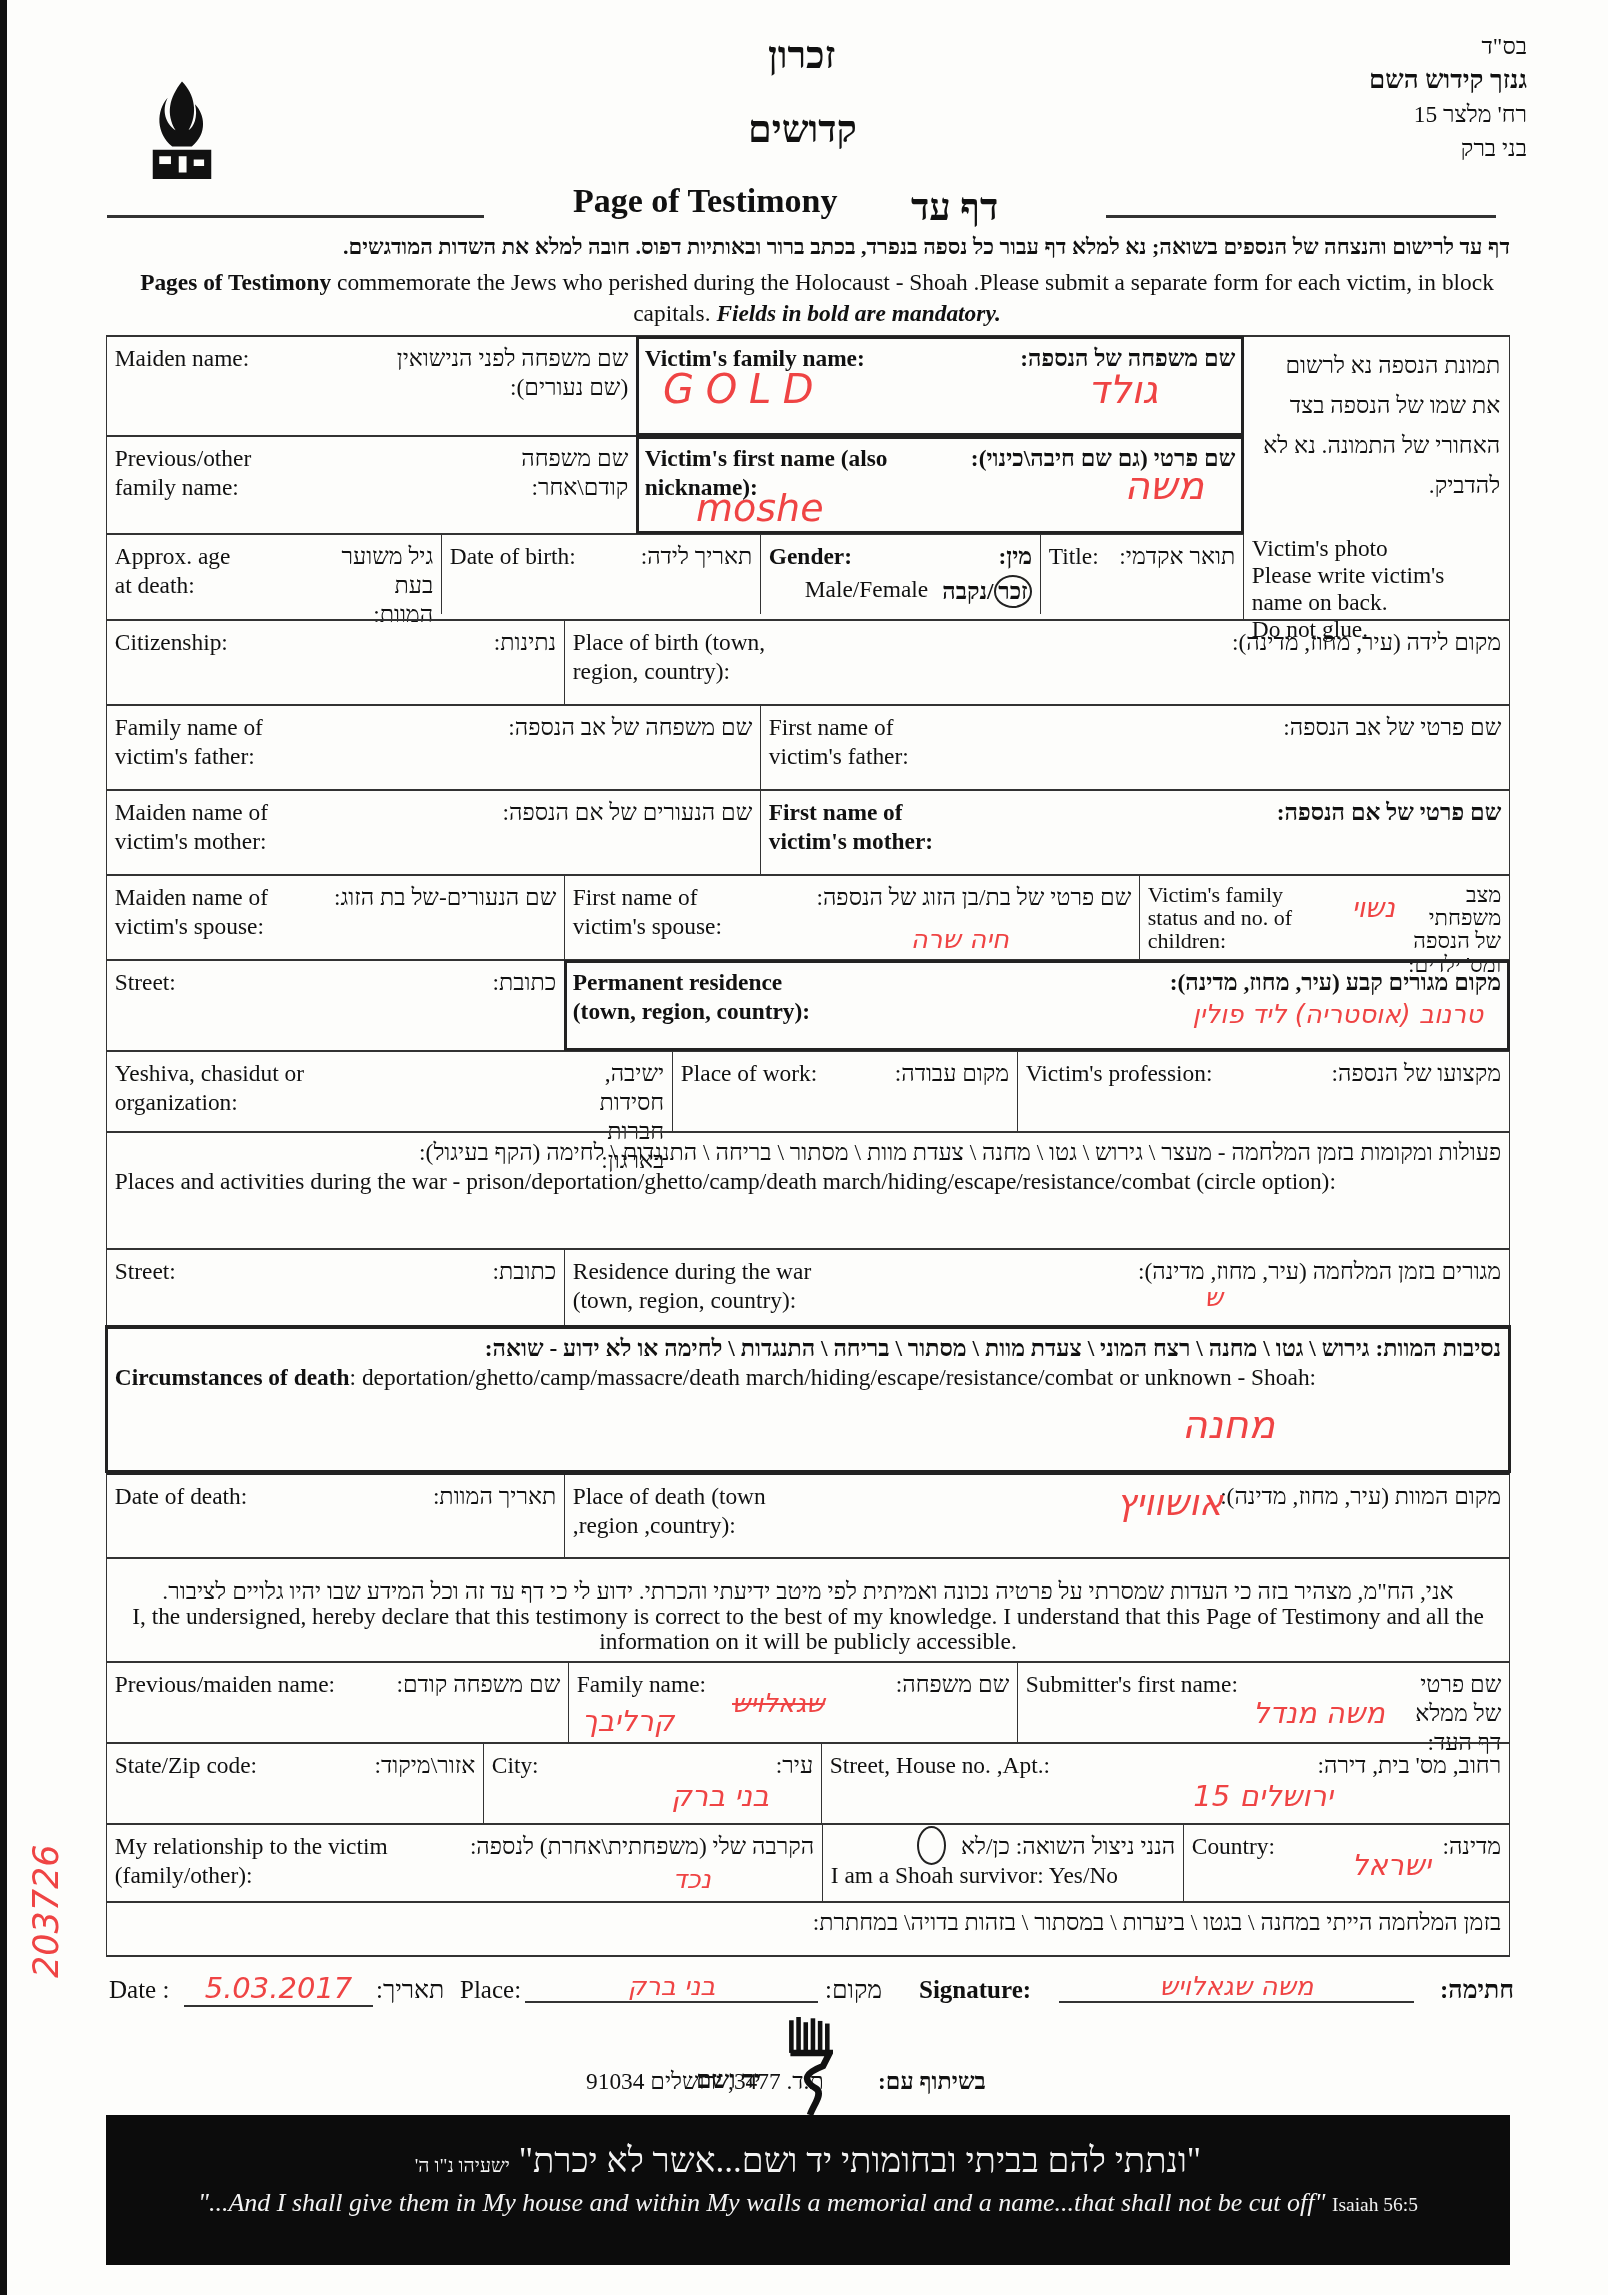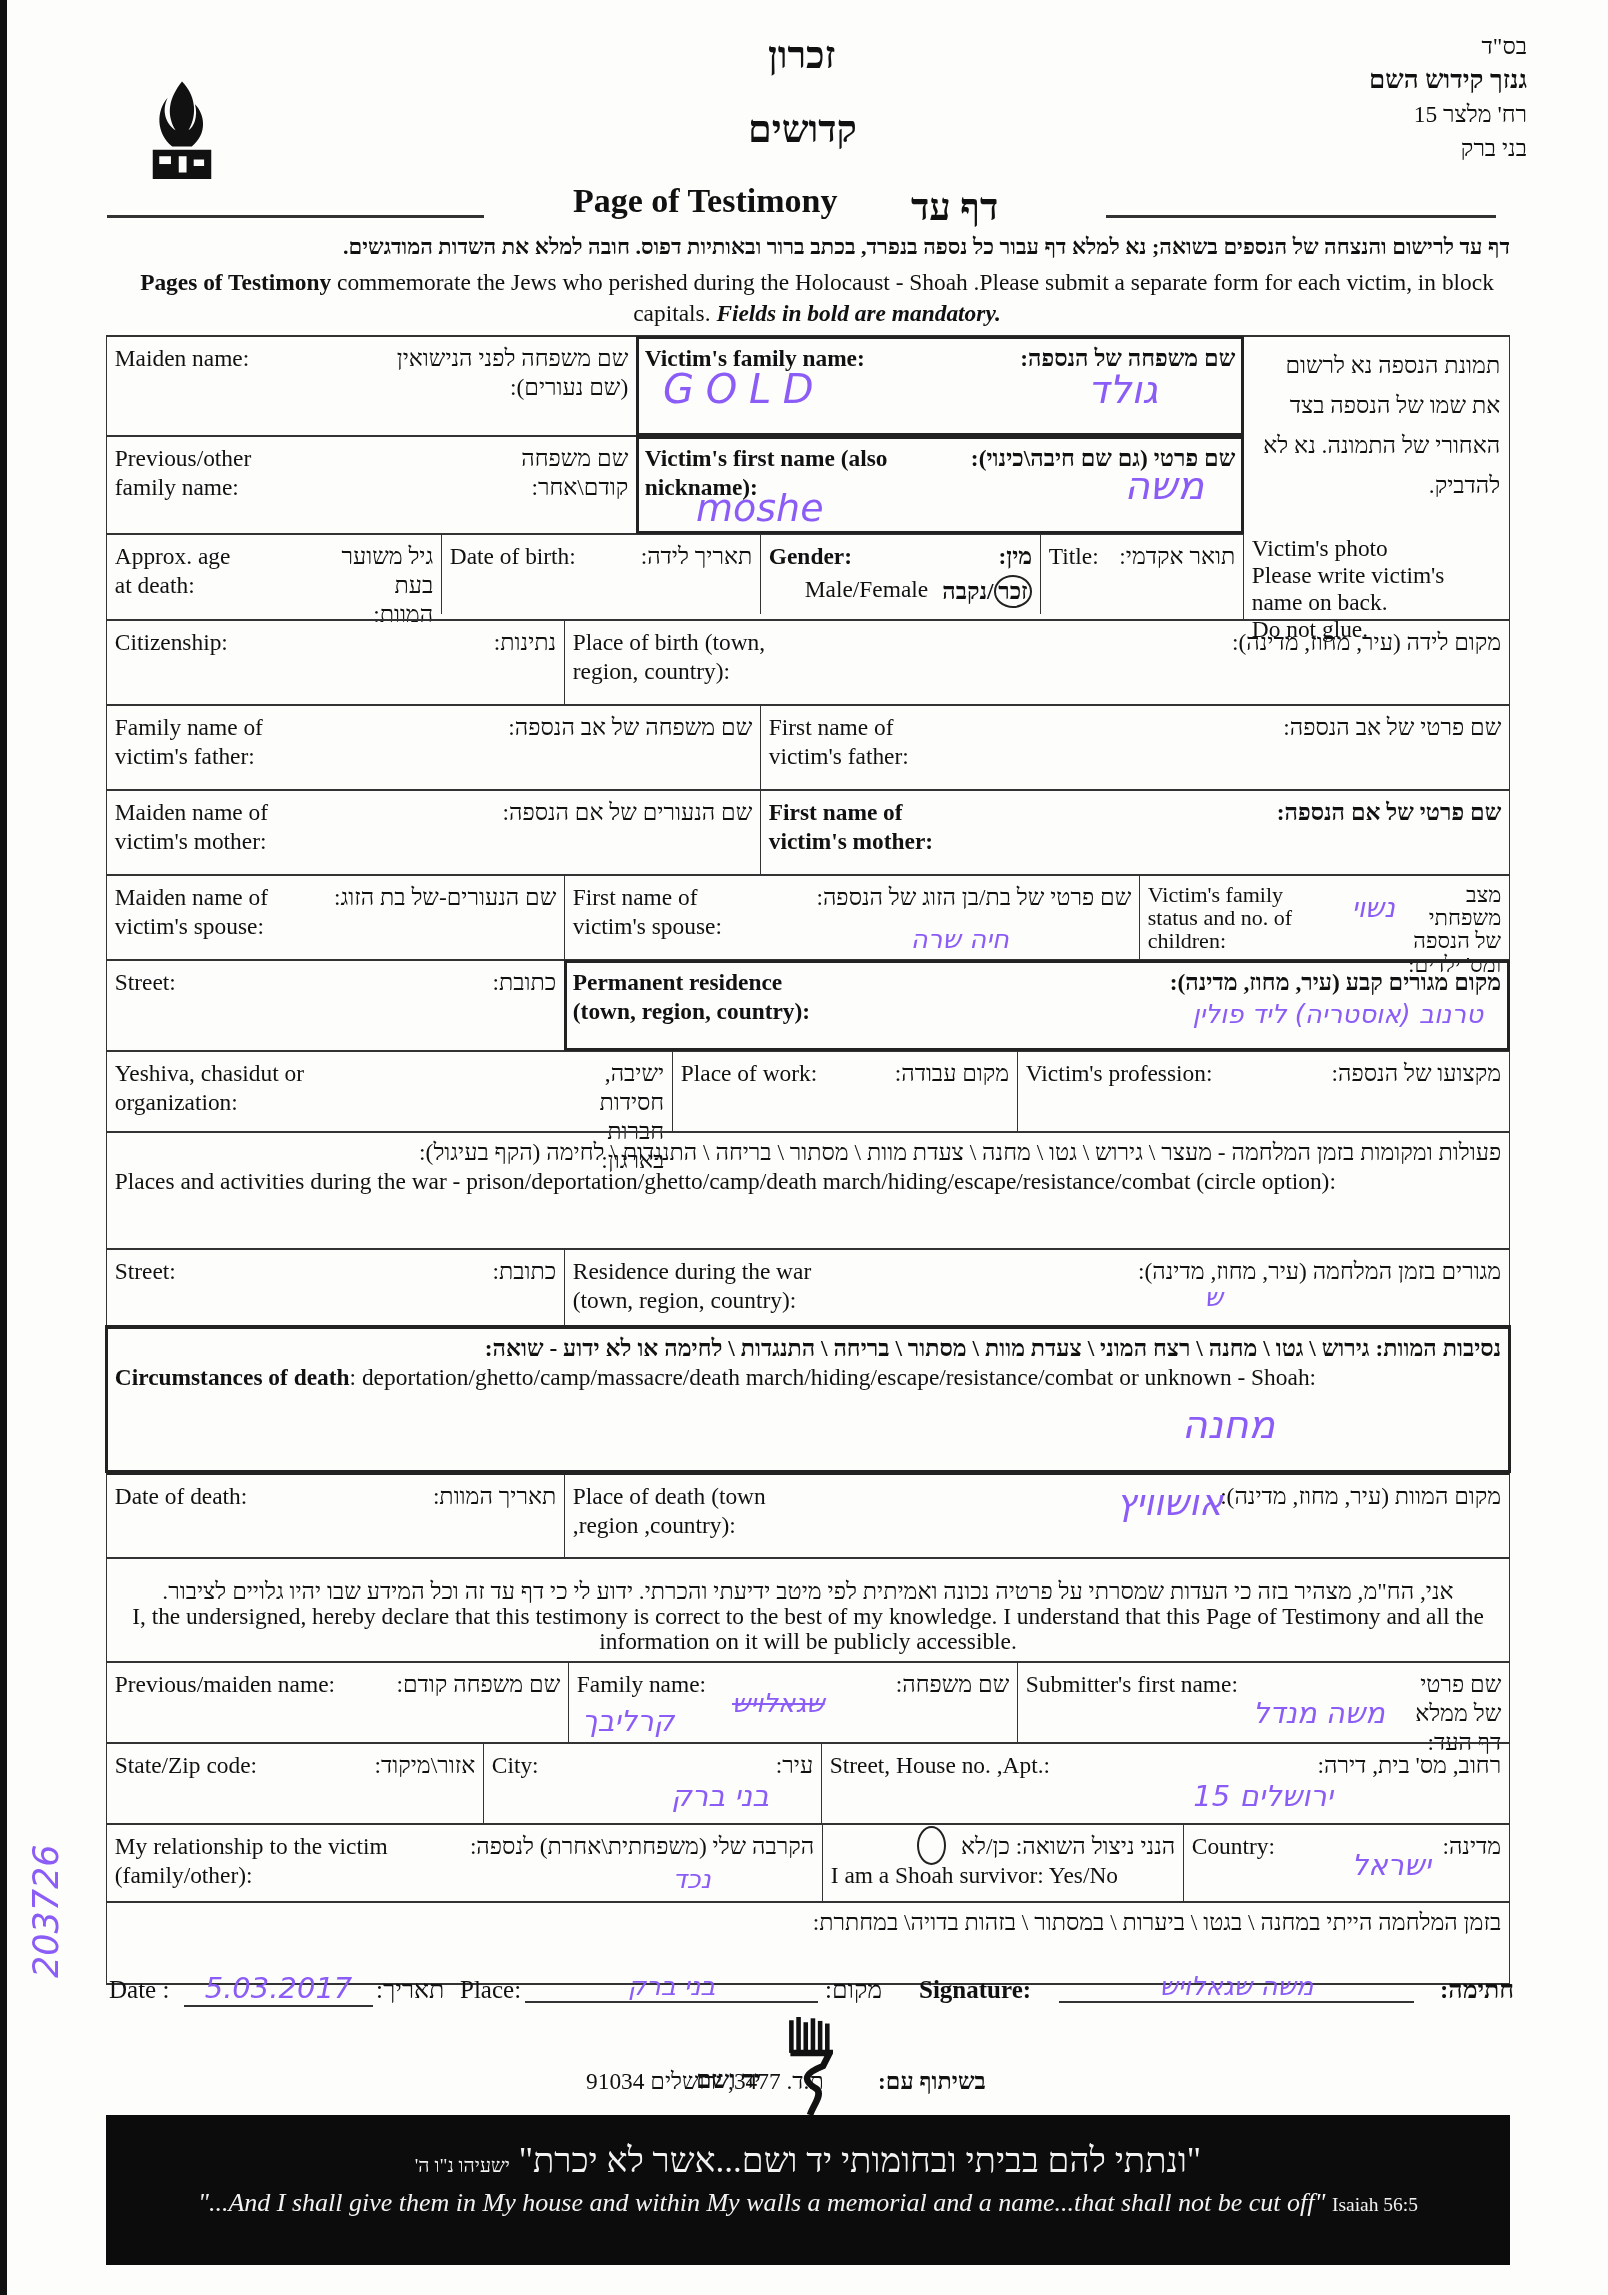--- a/index.html
+++ b/index.html
@@ -1,20 +1,20 @@
 <!DOCTYPE html>
 <html style="font-size:10.4px"><head>
 <meta charset="utf-8">
 <style>
   * { box-sizing: border-box; margin: 0; padding: 0; }
   html, body { width: 1608px; height: 2295px; background: #fdfdfb; overflow: hidden; }
   body { position: relative; font-family: "Liberation Serif", "DejaVu Serif", serif; color: #111; }
   .abs { position: absolute; }
   .he { direction: rtl; text-align: right; }
-  .hand { font-family: "DejaVu Sans", sans-serif; font-style: italic; color: #8b5cf6; font-weight: 300; }
+  .hand { font-family: "DejaVu Sans", sans-serif; font-style: italic; color: #ef4444; font-weight: 300; }
   .lbl { font-size: 23.4px; line-height: 29px; }
   .b { font-weight: bold; }
   .left-edge { left: 0; top: 0; width: 6.5px; height: 2295px; background: #111; }
   
   .logo { left: 143px; top: 78px; width: 78px; height: 111px; }
   .title-he1 { left: 768px; top: 33px; font-size: 38px; font-weight: bold; }
   .title-he2 { left: 748px; top: 107px; font-size: 38px; font-weight: bold; }
   .org { right: 81px; top: 29px; font-size: 23.4px; line-height: 34px; text-align: right; }
   .org .b { font-size: 26px; }
   .pot-en { left: 573px; top: 182px; font-size: 34px; font-weight: bold; }
@@ -297,21 +297,21 @@
       <span class="en" style="top:36px;">I am a Shoah survivor: Yes/No</span>
       <span class="val" style="left:94px; top:1.3px; width:29px; height:39px; border:2px solid #222; border-radius:50%;"></span>
     </div>
     <div class="cell" style="flex:1;">
       <span class="en">Country:</span>
       <span class="hl">מדינה:</span>
       <span class="val hand he" style="right:78px; top:26px; font-size:29px;">ישראל</span>
     </div>
   </div>
 
-  <div class="row lbl" style="height:84px; border-bottom:2.6px solid #333;">
+  <div class="row lbl" style="height:56px; border-bottom:2.6px solid #333;">
     <div class="cell full">
       <div class="he" style="padding-right:0;">בזמן המלחמה הייתי במחנה \ בגטו \ ביערות \ במסתור \ בזהות בדויה\ במחתרת:</div>
     </div>
   </div>
 </div>
 
 <div class="abs" style="left:109px; top:1971px; width:1399px; height:39px; font-size:25px;">
   <span class="abs" style="left:0; top:5.2px;">Date :</span>
   <span class="abs hand" style="left:75px; top:0; width:189px; border-bottom:2px solid #333; font-size:29px; text-align:center;">5.03.2017</span>
   <span class="abs he" style="left:267px; top:5.2px;">תאריך:</span>

